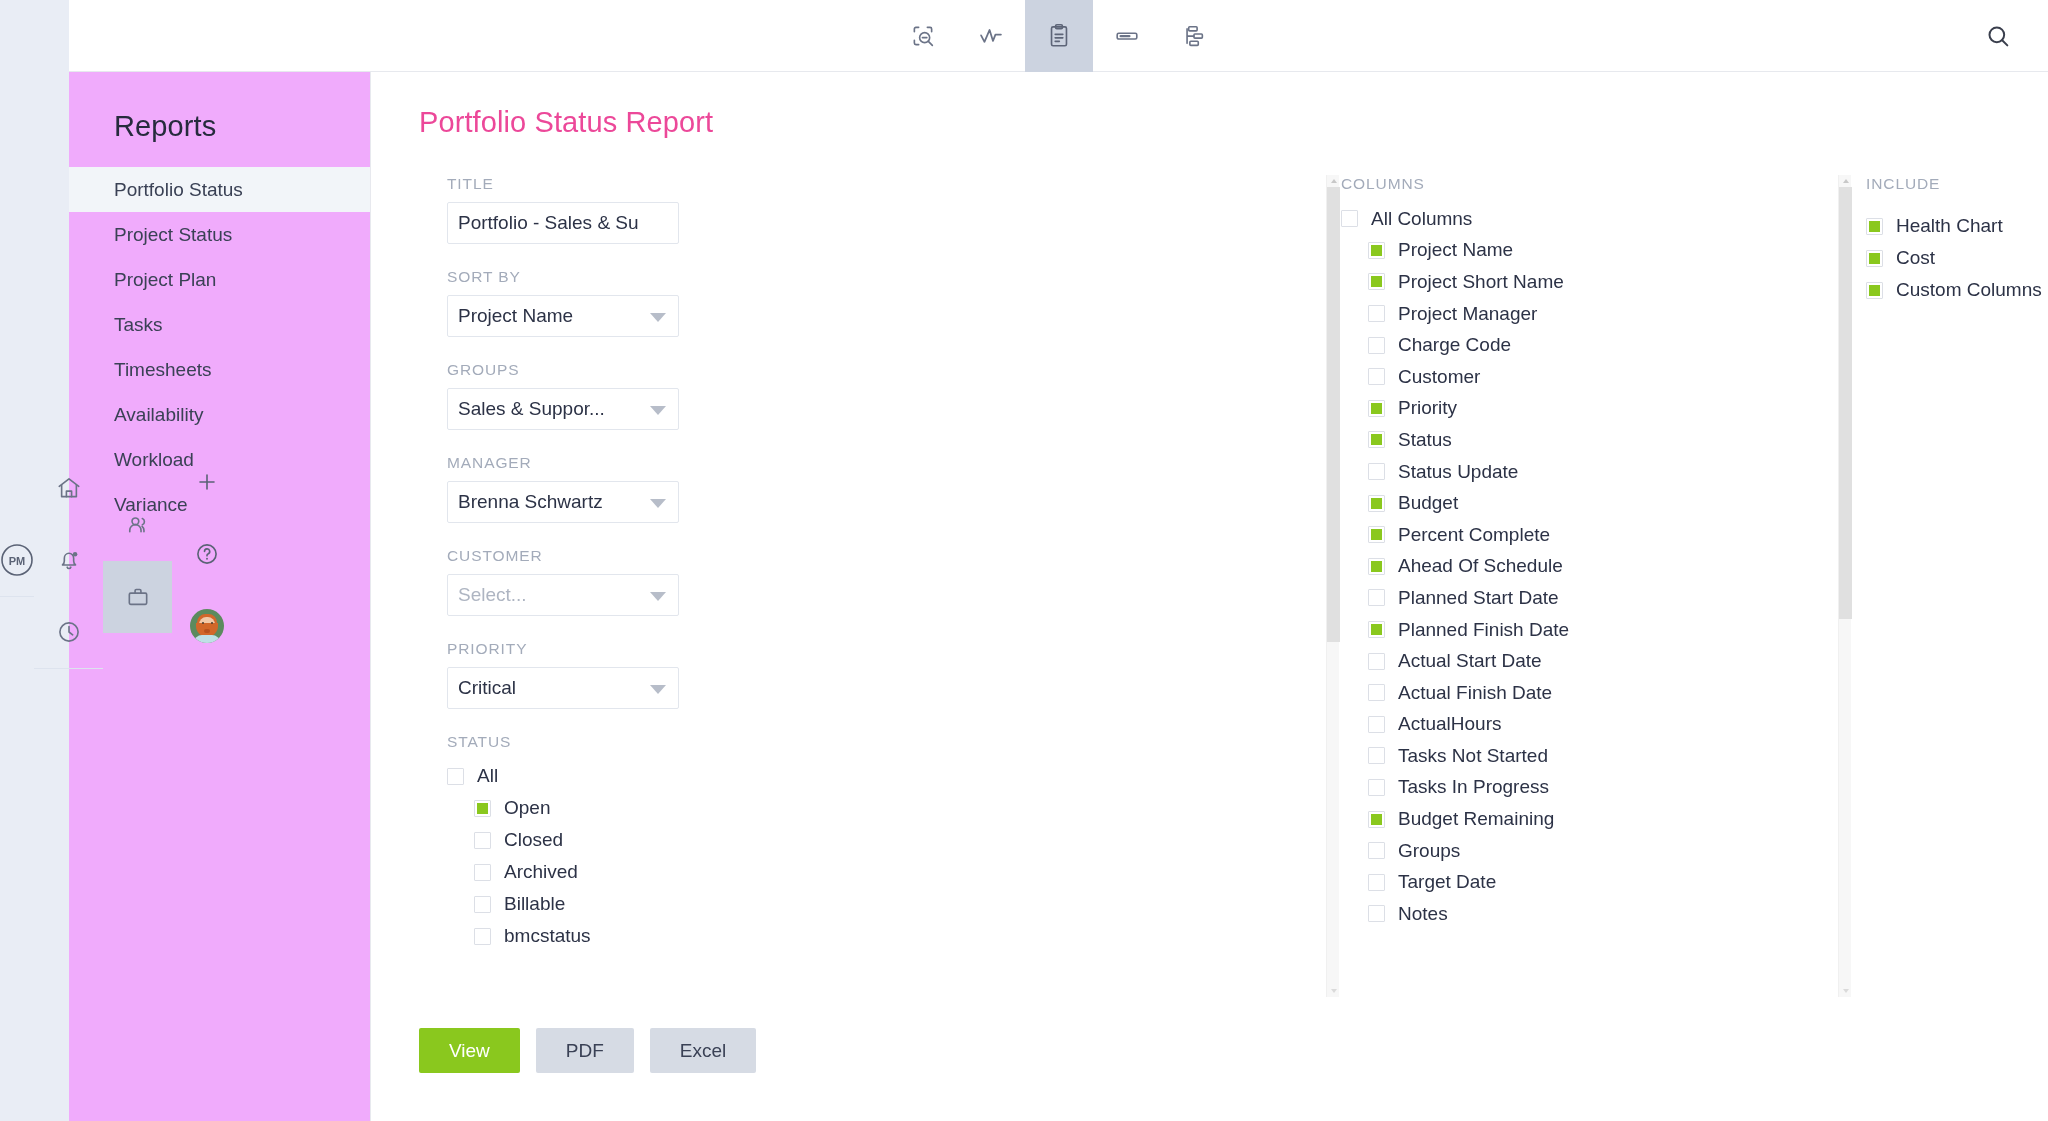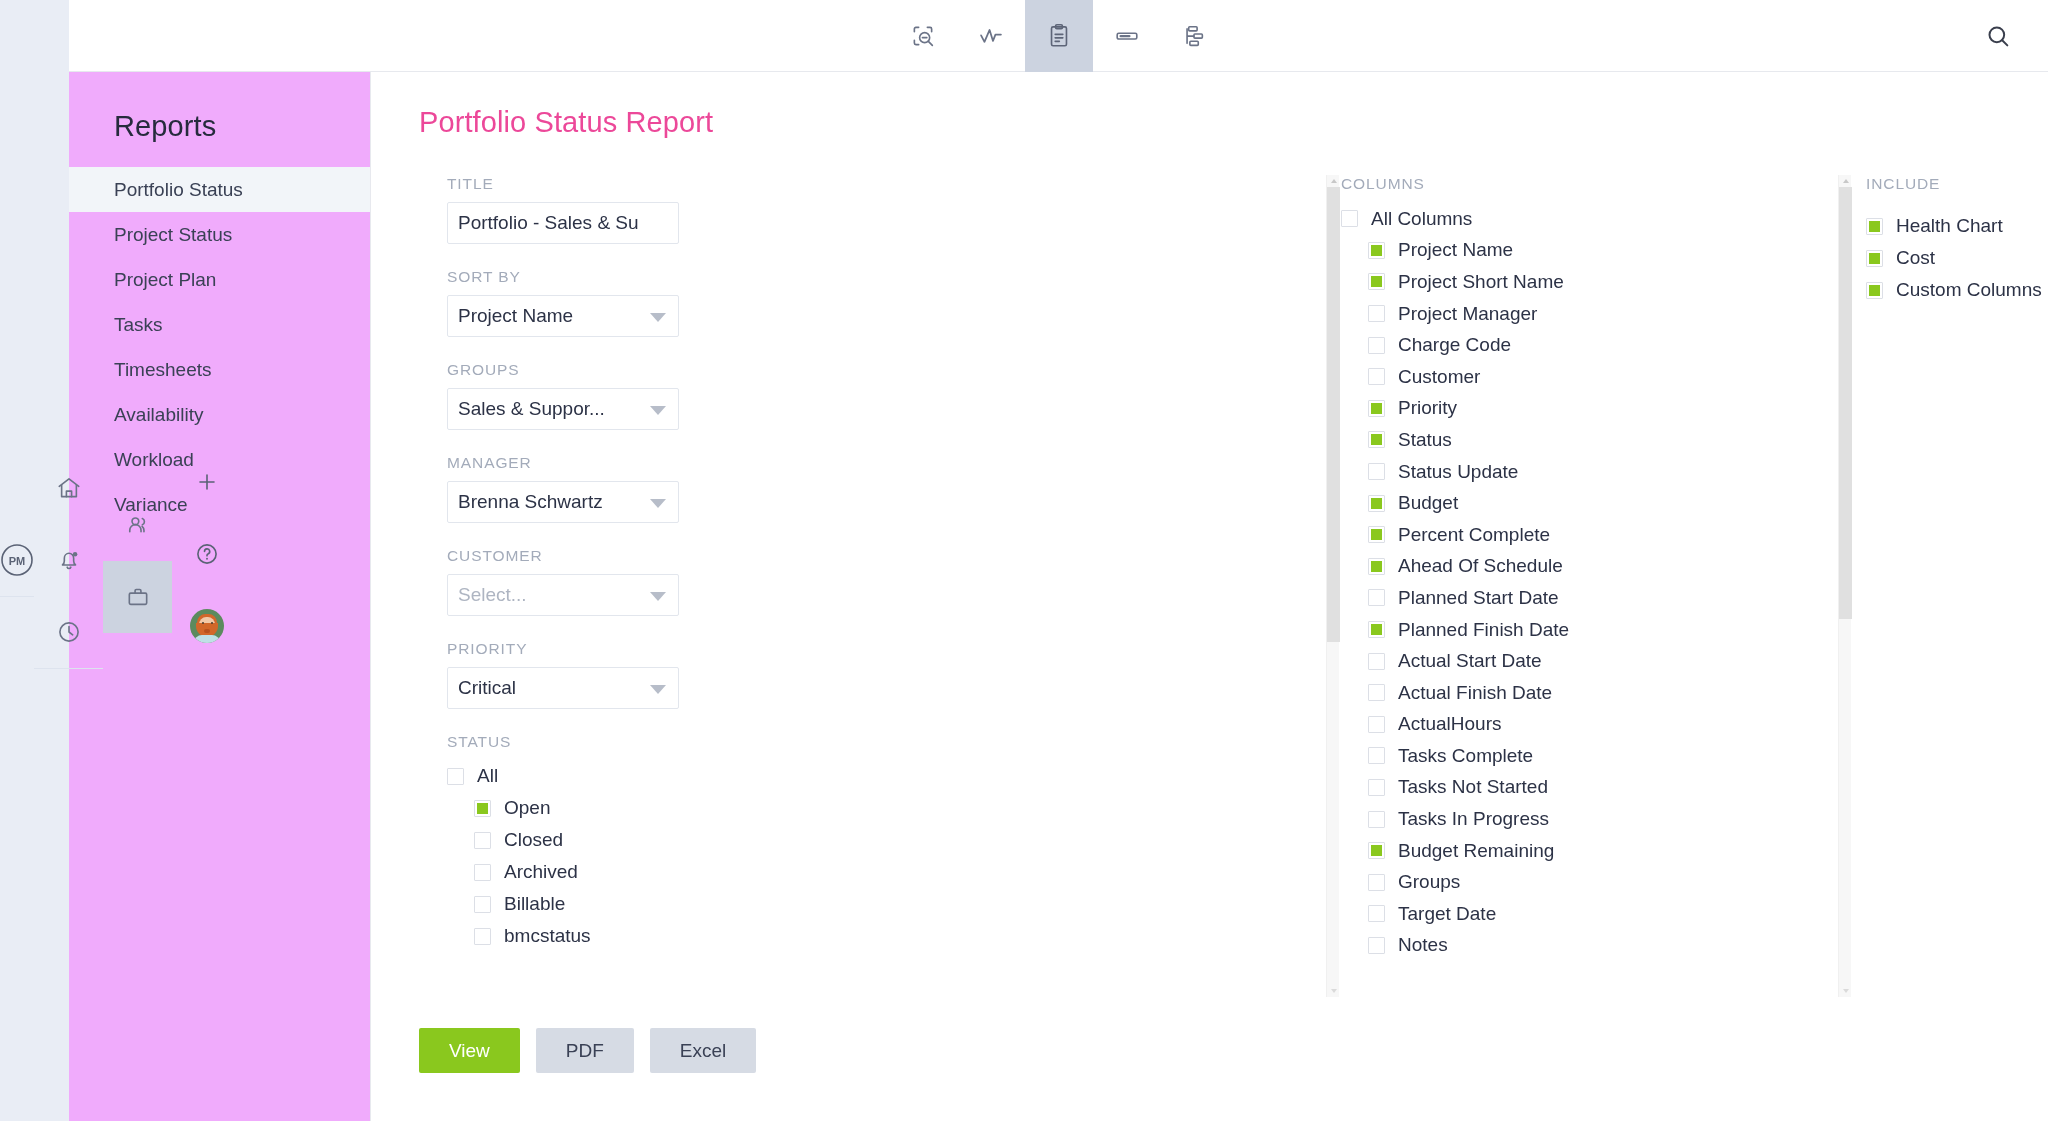--- a/index.html
+++ b/index.html
@@ -530,24 +530,20 @@
           <div class="cb-row indent">
             <span class="cb"></span>
             <span class="cb-label">Actual Finish Date</span>
           </div>
           <div class="cb-row indent">
             <span class="cb"></span>
             <span class="cb-label">ActualHours</span>
           </div>
           <div class="cb-row indent">
             <span class="cb"></span>
-            <span class="cb-label">Tasks Complete</span>
-          </div>
-          <div class="cb-row indent">
-            <span class="cb"></span>
             <span class="cb-label">Tasks Not Started</span>
           </div>
           <div class="cb-row indent">
             <span class="cb"></span>
             <span class="cb-label">Tasks In Progress</span>
           </div>
           <div class="cb-row indent">
             <span class="cb checked"></span>
             <span class="cb-label">Budget Remaining</span>
           </div>

